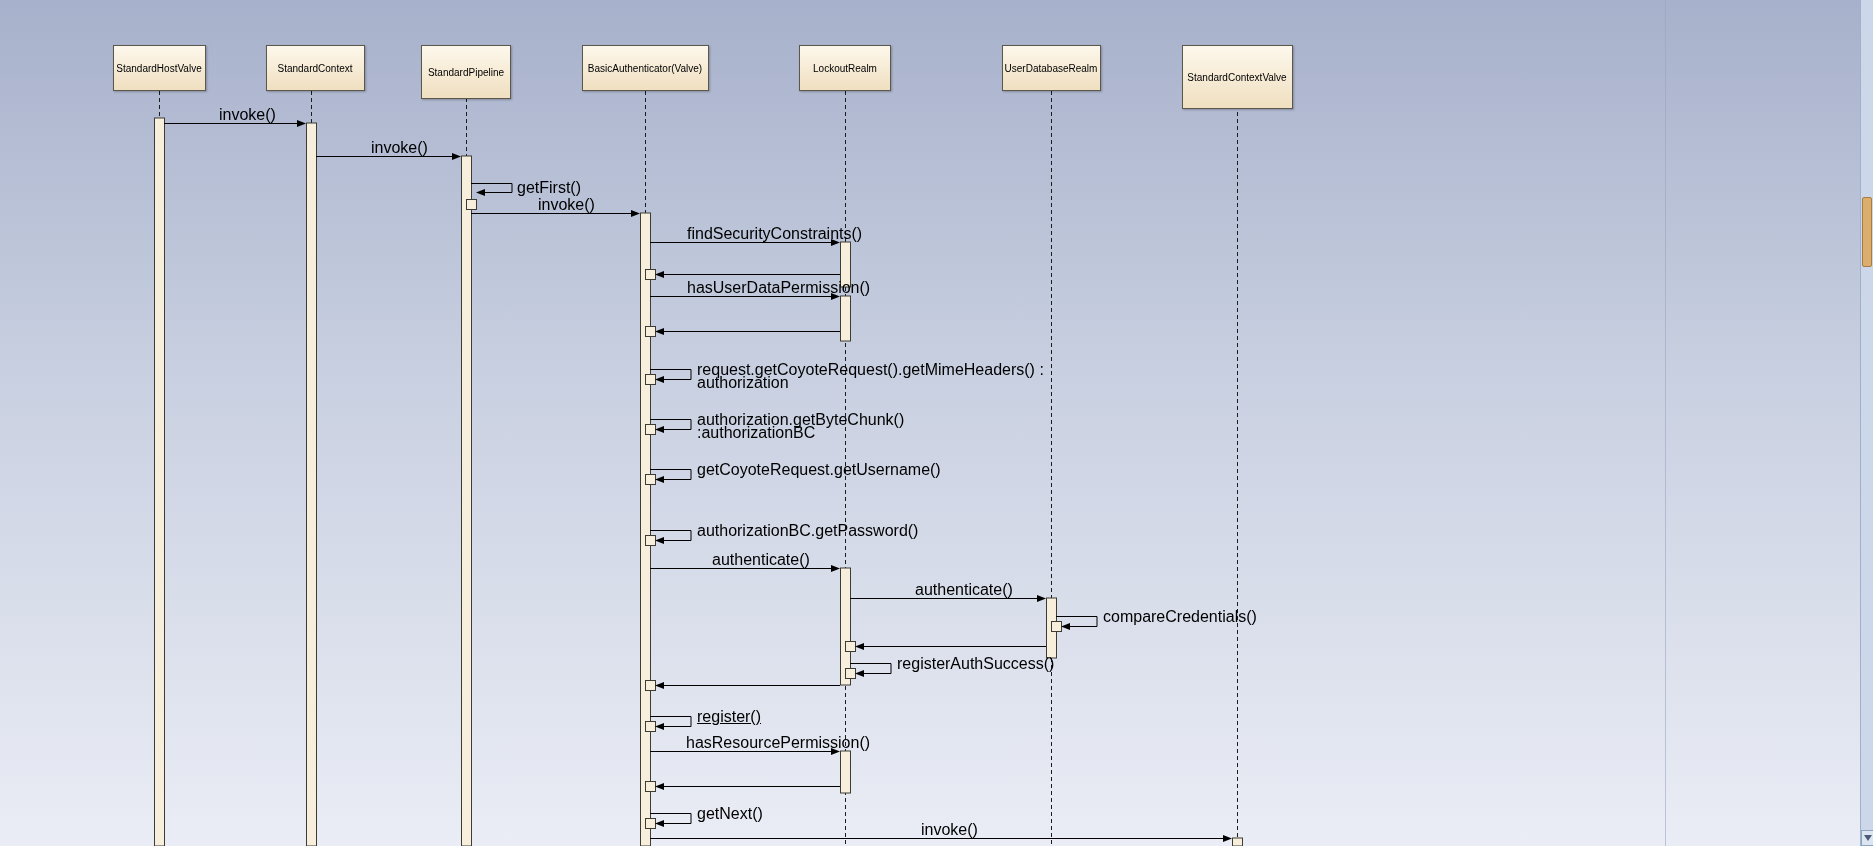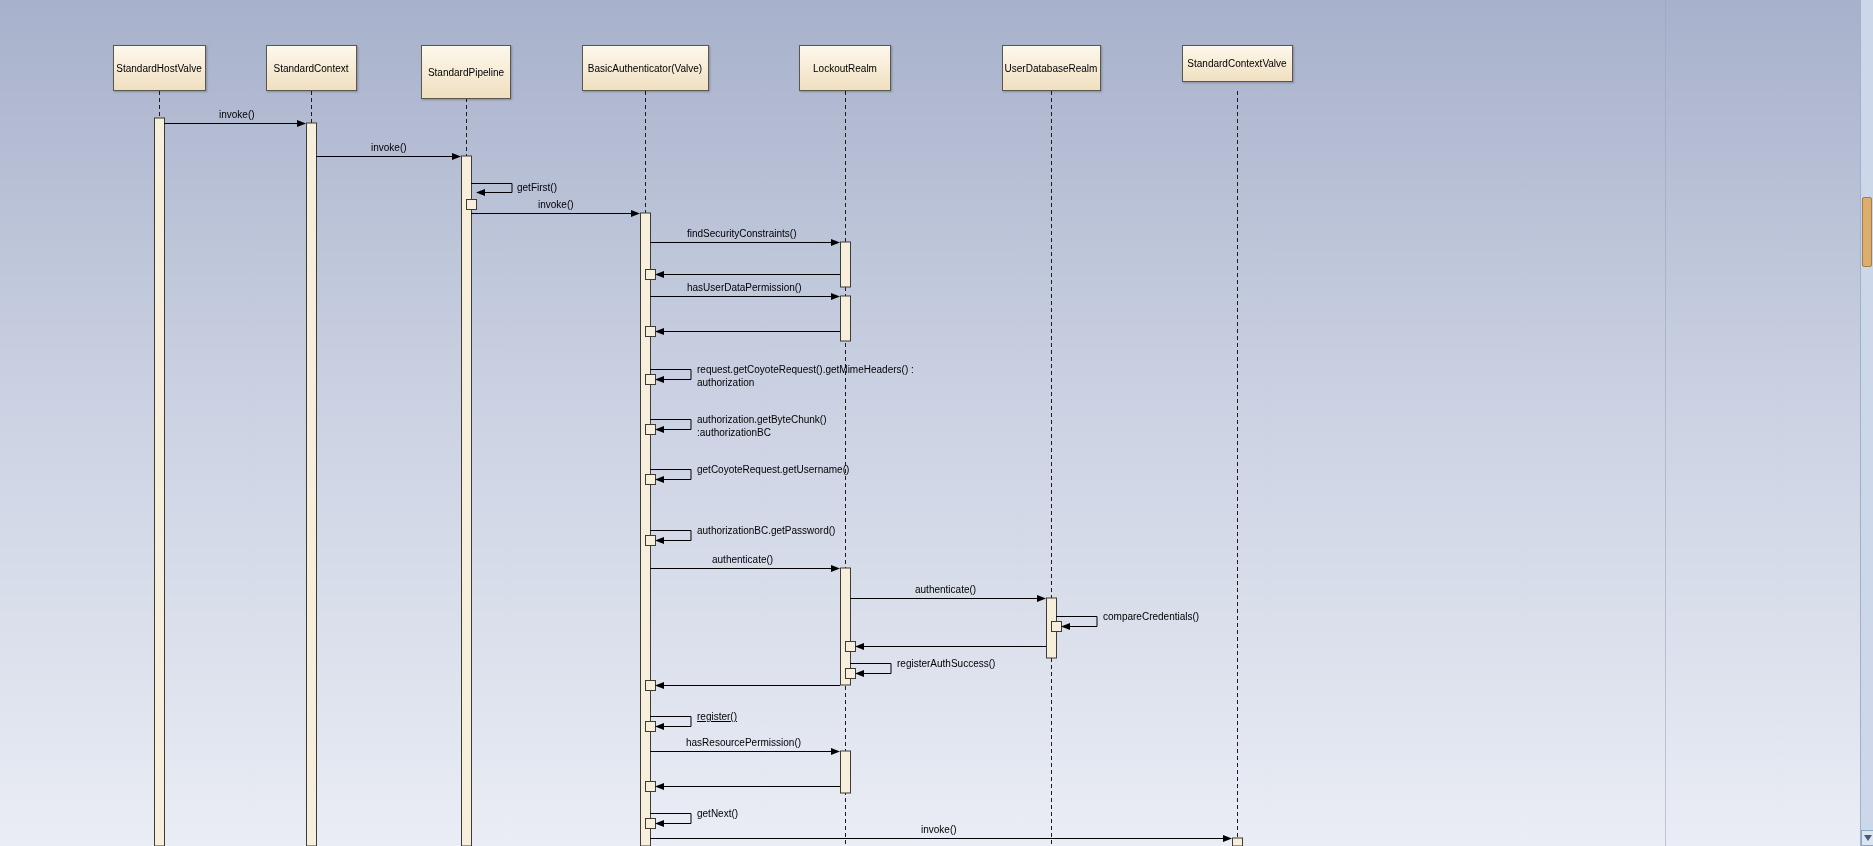--- a/index.html
+++ b/index.html
@@ -2,21 +2,21 @@
 <html><head>
 <meta charset="utf-8">
 <style>
   * { margin:0; padding:0; box-sizing:border-box; }
   html, body { width:1873px; height:846px; overflow:hidden; }
   body { font-family:"Liberation Sans","DejaVu Sans",sans-serif; }
   #screen { position:relative; width:1873px; height:846px; overflow:hidden; }
   #diagram-svg { position:absolute; left:0; top:0; display:block; z-index:1; }
   .participant { position:absolute; display:flex; align-items:center; justify-content:center;
                  font-size:10px; color:#000; text-align:center; line-height:11px; z-index:3; }
-  .msg-label { position:absolute; font-size:10px; line-height:13px; color:#000;
+  .msg-label { position:absolute; font-size:16px; line-height:13px; color:#000;
                white-space:pre-line; z-index:2; }
   #page-break { position:absolute; top:0; width:1px; height:100%; z-index:2; }
   #scrollbar { position:absolute; top:0; right:0; height:100%; z-index:5; }
   #scroll-thumb { position:absolute; left:1px; border-radius:2px; }
   #scroll-down { position:absolute; bottom:0; left:0; display:flex; align-items:center; justify-content:center; }
   .tri-down { width:0; height:0; border-left:4px solid transparent; border-right:4px solid transparent; }
 </style>
 </head>
 <body>
 
@@ -95,26 +95,26 @@
       <polygon points="840,751.5 831,748 831,755" fill="#000000"></polygon>
       <line x1="663" y1="786.5" x2="840" y2="786.5" stroke="#000000" stroke-width="1"></line>
       <polygon points="655,786.5 664,783 664,790" fill="#000000"></polygon>
       <polyline points="650,813.5 691,813.5 691,823.5 664,823.5" fill="none" stroke="#000000" stroke-width="1"></polyline>
       <polygon points="655,823.5 664,820 664,827" fill="#000000"></polygon>
       <line x1="650" y1="838.5" x2="1224" y2="838.5" stroke="#000000" stroke-width="1"></line>
       <polygon points="1232,838.5 1223,835 1223,842" fill="#000000"></polygon>
     </svg>
   <div id="participants-layer">
       <div class="participant" style="left: 112.5px; top: 45px; width: 93px; height: 46px; background: linear-gradient(rgb(253, 248, 236), rgb(240, 223, 192)); border: 1px solid rgb(92, 87, 76); box-shadow: rgba(0, 0, 0, 0.25) 1px 1px 2px;">StandardHostValve</div>
-      <div class="participant" style="left: 265.5px; top: 45px; width: 91px; height: 46px; background: linear-gradient(rgb(253, 248, 236), rgb(240, 223, 192)); border: 1px solid rgb(92, 87, 76); box-shadow: rgba(0, 0, 0, 0.25) 1px 1px 2px;">StandardContext</div>
+      <div class="participant" style="left: 265.5px; top: 45px; width: 99px; height: 46px; background: linear-gradient(rgb(253, 248, 236), rgb(240, 223, 192)); border: 1px solid rgb(92, 87, 76); box-shadow: rgba(0, 0, 0, 0.25) 1px 1px 2px;">StandardContext</div>
       <div class="participant" style="left: 421px; top: 45px; width: 90px; height: 54px; background: linear-gradient(rgb(253, 248, 236), rgb(240, 223, 192)); border: 1px solid rgb(92, 87, 76); box-shadow: rgba(0, 0, 0, 0.25) 1px 1px 2px;">StandardPipeline</div>
       <div class="participant" style="left: 581.5px; top: 45px; width: 127px; height: 46px; background: linear-gradient(rgb(253, 248, 236), rgb(240, 223, 192)); border: 1px solid rgb(92, 87, 76); box-shadow: rgba(0, 0, 0, 0.25) 1px 1px 2px;">BasicAuthenticator(Valve)</div>
       <div class="participant" style="left: 799px; top: 45px; width: 92px; height: 46px; background: linear-gradient(rgb(253, 248, 236), rgb(240, 223, 192)); border: 1px solid rgb(92, 87, 76); box-shadow: rgba(0, 0, 0, 0.25) 1px 1px 2px;">LockoutRealm</div>
       <div class="participant" style="left: 1001.5px; top: 45px; width: 99px; height: 46px; background: linear-gradient(rgb(253, 248, 236), rgb(240, 223, 192)); border: 1px solid rgb(92, 87, 76); box-shadow: rgba(0, 0, 0, 0.25) 1px 1px 2px;">UserDatabaseRealm</div>
-      <div class="participant" style="left: 1181.5px; top: 45px; width: 111px; height: 37px; background: linear-gradient(rgb(253, 248, 236), rgb(240, 223, 192)); border: 1px solid rgb(92, 87, 76); box-shadow: rgba(0, 0, 0, 0.25) 1px 1px 2px;">StandardContextValve</div>
+      <div class="participant" style="left: 1181.5px; top: 45px; width: 111px; height: 64px; background: linear-gradient(rgb(253, 248, 236), rgb(240, 223, 192)); border: 1px solid rgb(92, 87, 76); box-shadow: rgba(0, 0, 0, 0.25) 1px 1px 2px;">StandardContextValve</div>
     </div>
   <div id="labels-layer">
       <div class="msg-label" style="left: 219px; top: 108px; color: rgb(0, 0, 0);">invoke()</div>
       <div class="msg-label" style="left: 371px; top: 141px; color: rgb(0, 0, 0);">invoke()</div>
       <div class="msg-label" style="left: 517px; top: 181px; color: rgb(0, 0, 0);">getFirst()</div>
       <div class="msg-label" style="left: 538px; top: 198px; color: rgb(0, 0, 0);">invoke()</div>
       <div class="msg-label" style="left: 687px; top: 227px; color: rgb(0, 0, 0);">findSecurityConstraints()</div>
       <div class="msg-label" style="left: 687px; top: 281px; color: rgb(0, 0, 0);">hasUserDataPermission()</div>
       <div class="msg-label" style="left: 697px; top: 363px; color: rgb(0, 0, 0);">request.getCoyoteRequest().getMimeHeaders() :
 authorization</div>

